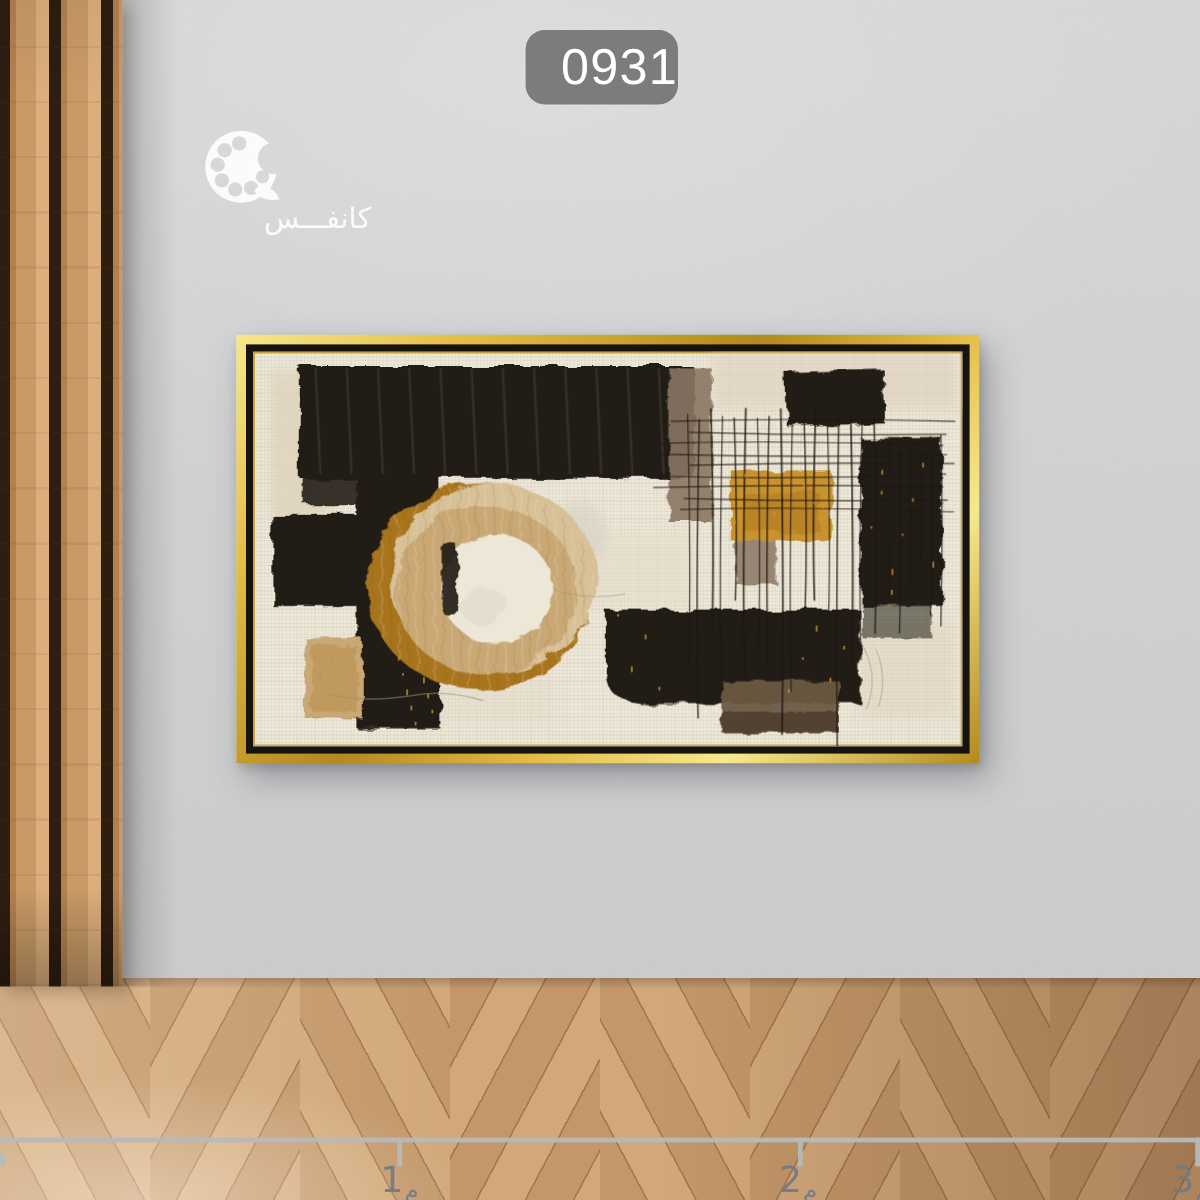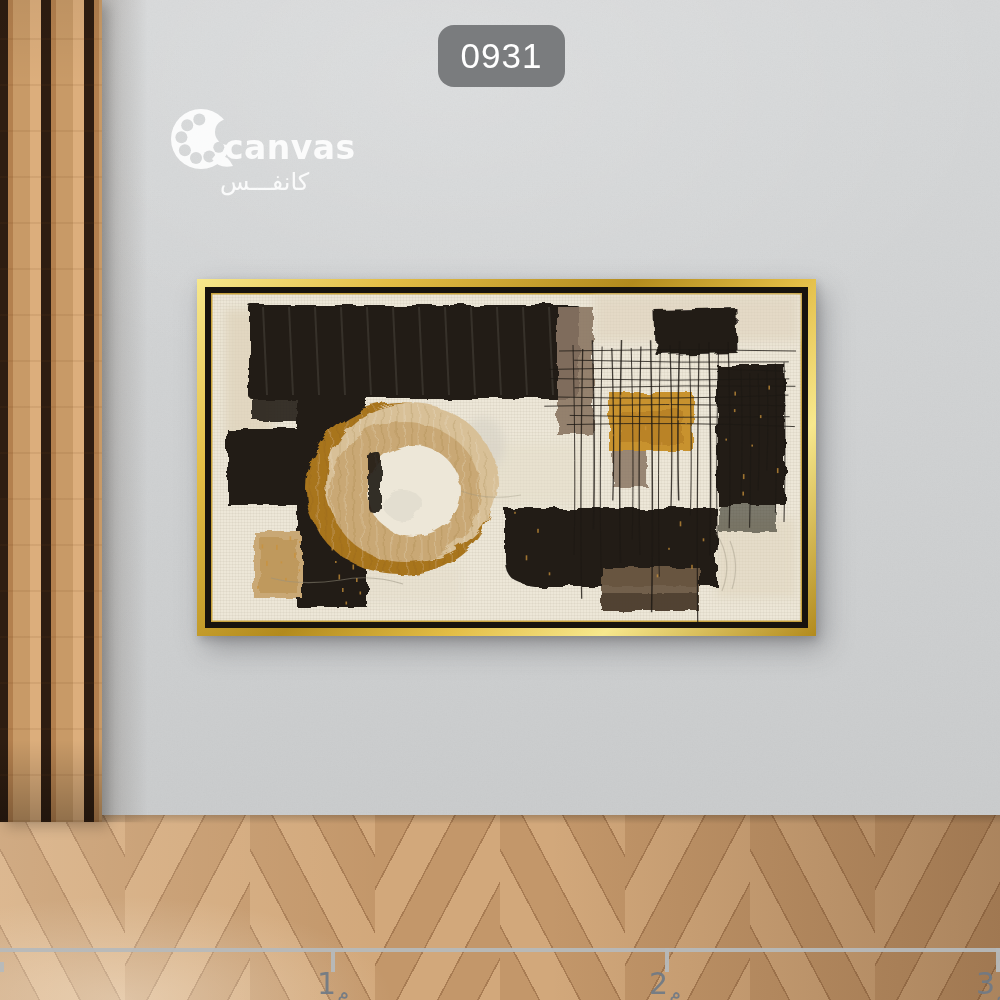--- a/index.html
+++ b/index.html
@@ -55,22 +55,22 @@
   .frame-black{position:absolute;inset:8px;background:var(--frame-black);}
   .art-canvas{position:absolute;inset:6px;background:
       repeating-linear-gradient(0deg, rgba(120,108,85,.07) 0 1px, transparent 1px 3px),
       repeating-linear-gradient(90deg, rgba(120,108,85,.06) 0 1px, transparent 1px 3px),
       var(--canvas-cream);
       box-shadow:0 0 0 1.5px #c7a23d inset;}
   .art-canvas svg{position:absolute;inset:0;width:100%;height:100%;}
 
   
   .badge{position:absolute;left:438px;top:25px;width:127px;height:62px;border-radius:16px;
-      background:var(--badge-bg);display:flex;align-items:center;justify-content:center;
-      color:var(--badge-text);font-size:35px;letter-spacing:1px;}
+      background:var(--badge-bg);display:flex;align-items:center;justify-content:flex-end;
+      color:var(--badge-text);font-size:42px;letter-spacing:1px;}
 
   
   .logo{position:absolute;left:168px;top:104px;width:180px;height:108px;color:var(--logo-white);opacity:.9;}
   .logo .palette{position:absolute;left:2px;top:2px;}
   .brand-en{position:absolute;left:56px;top:24px;font-size:33px;font-weight:700;letter-spacing:.5px;
       font-family:"DejaVu Sans","Liberation Sans",sans-serif;}
   .brand-ar{position:absolute;left:52px;top:64px;width:112px;font-size:24px;
       font-family:"DejaVu Sans","Liberation Sans",sans-serif;}
 
   
@@ -328,21 +328,20 @@
           <circle cx="14.9" cy="44.3" r="6" fill="black"></circle>
           <circle cx="26.0" cy="51.9" r="6" fill="black"></circle>
           <circle cx="39.3" cy="50.6" r="6" fill="black"></circle>
           <circle cx="48.8" cy="41.3" r="5.5" fill="black"></circle>
           <circle cx="58" cy="26" r="13" fill="black"></circle>
         </mask>
       </defs>
       <rect width="66" height="66" fill="currentColor" mask="url(#pm)"></rect>
       <path d="M46,48 q12,1 17,12 q-14,3 -21,-7 z" fill="currentColor"></path>
     </svg>
-    <div class="brand-en">canvas</div>
     <div class="brand-ar">كانفـــس</div>
   </div>
 
   <div class="ruler">
     <div class="ruler-line"></div>
     <div class="ruler-tick tick-0"></div>
     <div class="ruler-tick tick-1"></div>
     <div class="ruler-tick tick-2"></div>
     <div class="ruler-tick tick-3"></div>
     <div class="ruler-label lbl-1"><span>1</span><span class="unit">م</span></div>

